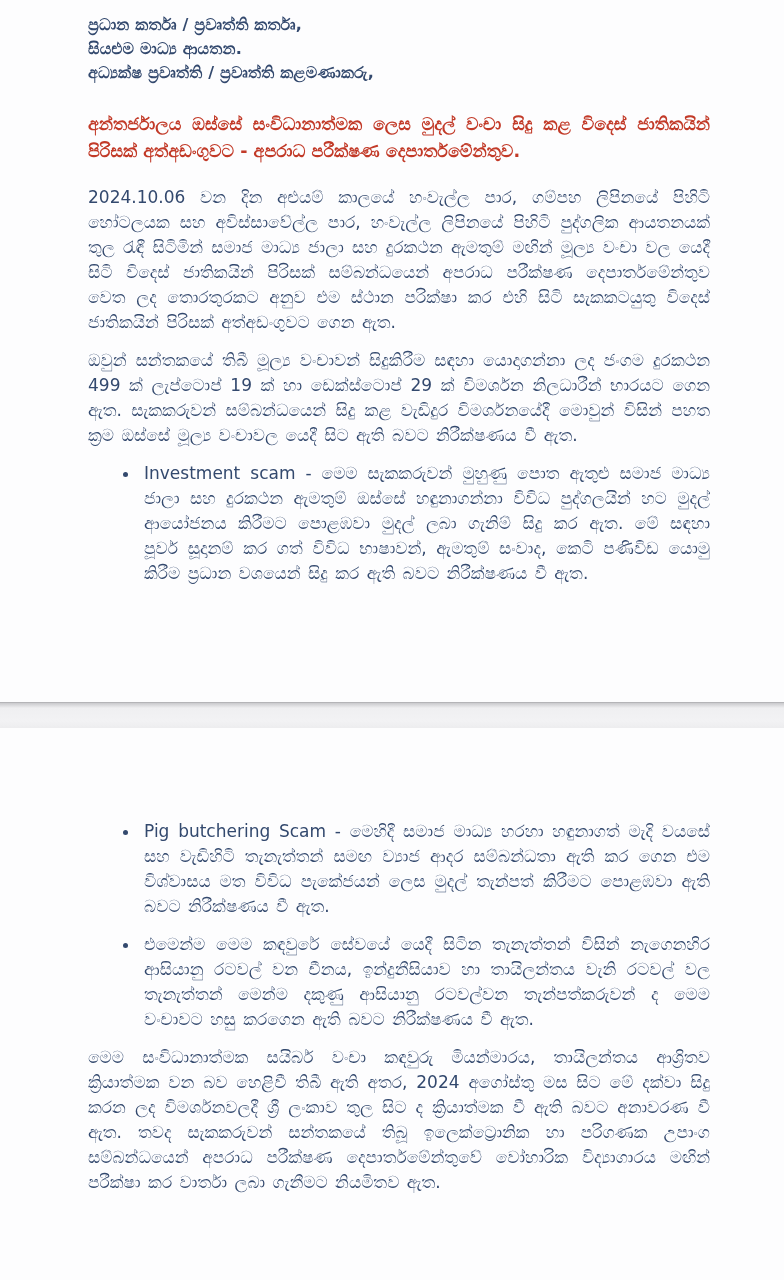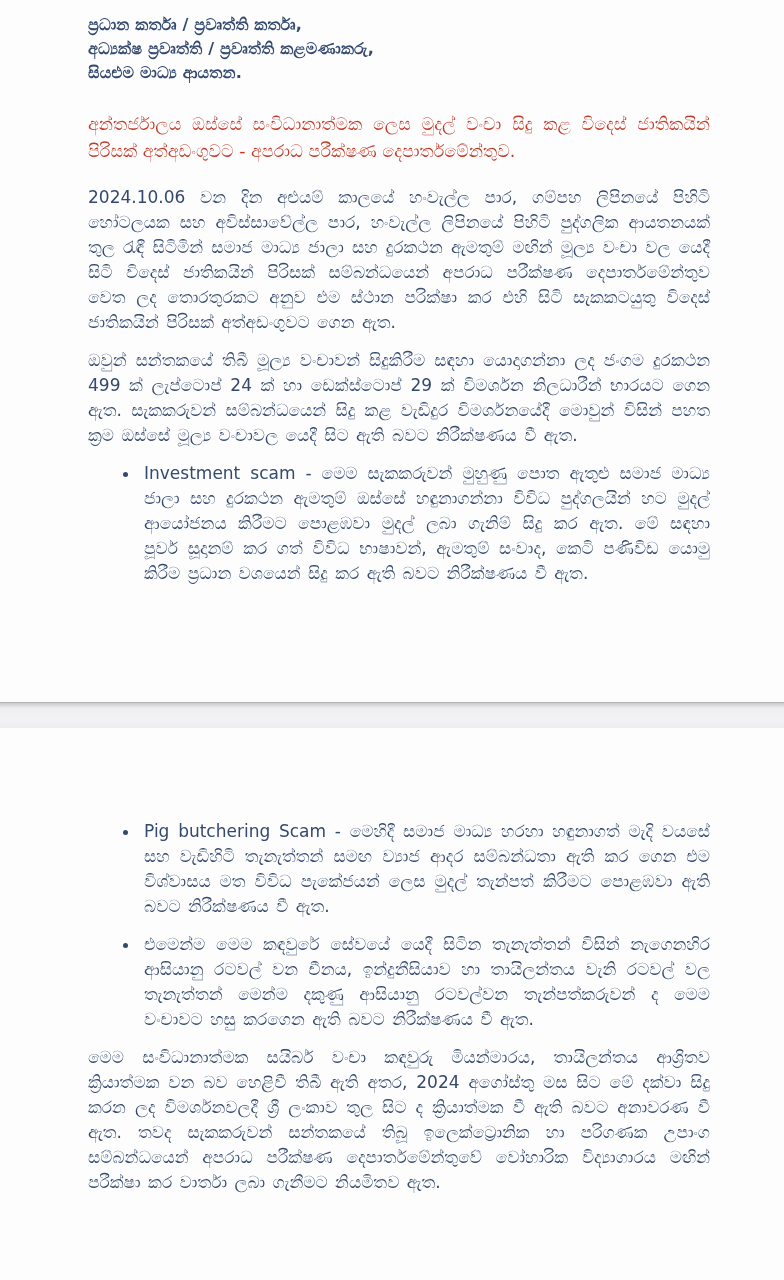--- a/index.html
+++ b/index.html
@@ -53,21 +53,21 @@
   .content2 { padding-top: 78px; }
   .recipient {
     font-weight: bold;
     font-size: 16px;
     line-height: 24px;
     letter-spacing: 0.2px;
   }
   .title {
     margin: 26px 0 0 0;
     color: var(--title);
-    font-weight: normal;
+    font-weight: bold;
     font-size: 17.5px;
     line-height: 27px;
     text-align: justify;
   }
   .para {
     margin: 13px 0 0 0;
     text-align: justify;
     text-justify: inter-word;
     word-spacing: 2px;
   }
@@ -88,28 +88,28 @@
 </head>
 <body>
 
 <div class="viewport">
 
   <div class="page page1">
     <div class="content">
 
       <div class="recipient">
         <div>ප්‍රධාන කර්තෘ / ප්‍රවෘත්ති කර්තෘ,</div>
+        <div>සියළුම මාධ්‍ය ආයතන.</div>
         <div>අධ්‍යක්ෂ ප්‍රවෘත්ති / ප්‍රවෘත්ති කළමණාකරු,</div>
-        <div>සියළුම මාධ්‍ය ආයතන.</div>
       </div>
 
       <h1 class="title">අන්තර්ජාලය ඔස්සේ සංවිධානාත්මක ලෙස මුදල් වංචා සිදු කළ විදෙස් ජාතිකයින් පිරිසක් අත්අඩංගුවට - අපරාධ පරීක්ෂණ දෙපාර්තමේන්තුව.</h1>
 
       <p class="para after-title">2024.10.06 වන දින අළුයම් කාලයේ හංවැල්ල පාර, ගම්පහ ලිපිනයේ පිහිටි හෝටලයක සහ අවිස්සාවේල්ල පාර, හංවැල්ල ලිපිනයේ පිහිටි පුද්ගලික ආයතනයක් තුල රැඳී සිටිමින් සමාජ මාධ්‍ය ජාලා සහ දුරකථන ඇමතුම් මඟින් මූල්‍ය වංචා වල යෙදී සිටි විදෙස් ජාතිකයින් පිරිසක් සම්බන්ධයෙන් අපරාධ පරීක්ෂණ දෙපාර්තමේන්තුව වෙත ලද තොරතුරකට අනුව එම ස්ථාන පරික්ෂා කර එහි සිටි සැකකටයුතු විදෙස් ජාතිකයින් පිරිසක් අත්අඩංගුවට ගෙන ඇත.</p>
-      <p class="para">ඔවුන් සන්තකයේ තිබී මූල්‍ය වංචාවන් සිදුකිරීම සඳහා යොදාගන්නා ලද ජංගම දුරකථන 499 ක් ලැප්ටොප් 24 ක් හා ඩෙක්ස්ටොප් 29 ක් විමර්ශන නිලධාරීන් භාරයට ගෙන ඇත. සැකකරුවන් සම්බන්ධයෙන් සිදු කළ වැඩිදුර විමර්ශනයේදී මොවුන් විසින් පහත ක්‍රම ඔස්සේ මූල්‍ය වංචාවල යෙදී සිට ඇති බවට නිරීක්ෂණය වී ඇත.</p>
+      <p class="para">ඔවුන් සන්තකයේ තිබී මූල්‍ය වංචාවන් සිදුකිරීම සඳහා යොදාගන්නා ලද ජංගම දුරකථන 499 ක් ලැප්ටොප් 19 ක් හා ඩෙක්ස්ටොප් 29 ක් විමර්ශන නිලධාරීන් භාරයට ගෙන ඇත. සැකකරුවන් සම්බන්ධයෙන් සිදු කළ වැඩිදුර විමර්ශනයේදී මොවුන් විසින් පහත ක්‍රම ඔස්සේ මූල්‍ය වංචාවල යෙදී සිට ඇති බවට නිරීක්ෂණය වී ඇත.</p>
 
       <ul class="bullets">
         <li>Investment scam - මෙම සැකකරුවන් මුහුණු පොත ඇතුළු සමාජ මාධ්‍ය ජාලා සහ දුරකථන ඇමතුම් ඔස්සේ හඳුනාගන්නා විවිධ පුද්ගලයින් හට මුදල් ආයෝජනය කිරීමට පොළඹවා මුදල් ලබා ගැනිම් සිදු කර ඇත. මේ සඳහා පූර්ව සූදානම් කර ගත් විවිධ භාෂාවන්, ඇමතුම් සංවාද, කෙටි පණිවිඩ යොමු කිරීම ප්‍රධාන වශයෙන් සිදු කර ඇති බවට නිරීක්ෂණය වී ඇත.</li>
       </ul>
 
     </div>
   </div>
 
   <div class="page-separator"></div>
 

